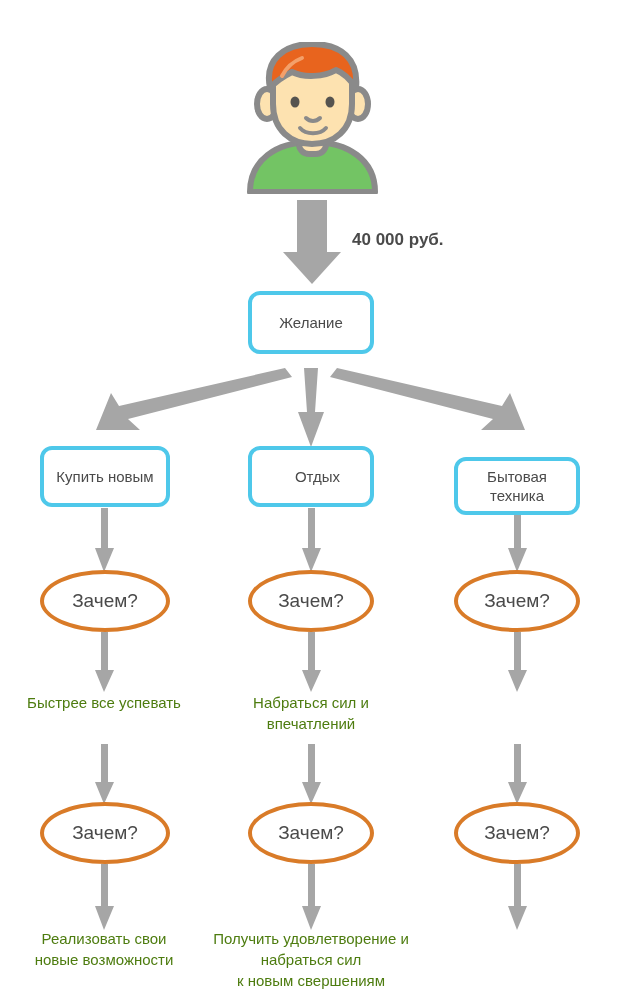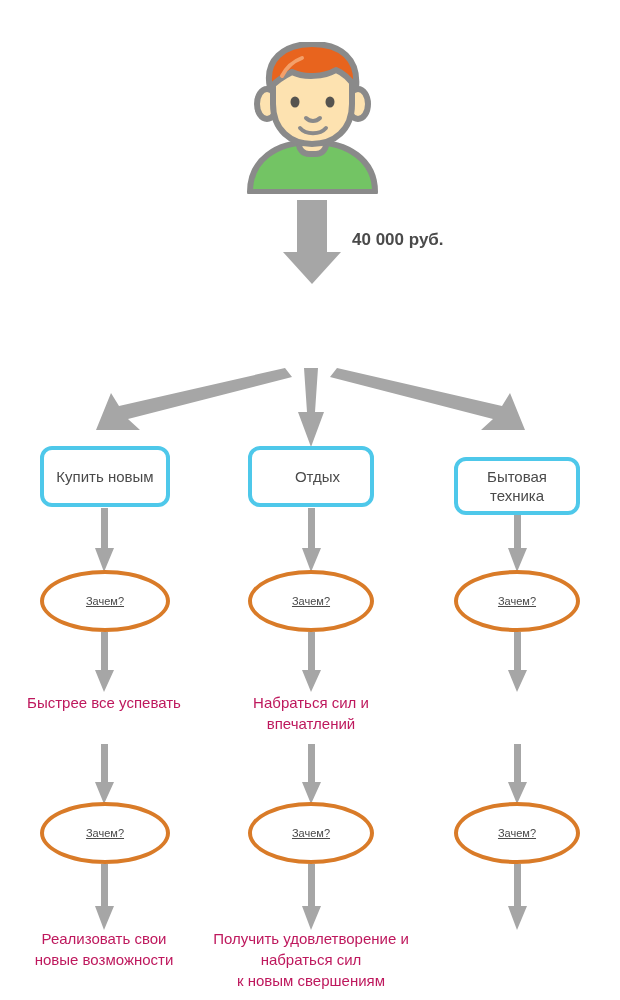--- a/index.html
+++ b/index.html
@@ -43,28 +43,27 @@
     position: absolute;
     box-sizing: border-box;
     border: 4px solid #d97b28;
     border-radius: 50%;
     background: #ffffff;
     display: flex;
     align-items: center;
     justify-content: center;
     text-align: center;
     color: #4a4a4a;
-    font-size: 11px;
+    font-size: 19px;
     z-index: 3;
-    text-decoration: underline;
   }
   .plain-text {
     position: absolute;
     text-align: center;
-    color: #be185d;
+    color: #4d7c0f;
     font-size: 15px;
     line-height: 21px;
     z-index: 3;
   }
   .amount-label {
     position: absolute;
     font-size: 17px;
     font-weight: bold;
     color: #4a4a4a;
     white-space: nowrap;
@@ -128,20 +127,23 @@
       <ellipse cx="90" cy="60" rx="4.5" ry="5.5" fill="#55534f"></ellipse>
 
       <path d="M66,76 C70,80 76,80 80,76" fill="none" stroke="#8a8a8a" stroke-width="4" stroke-linecap="round"></path>
 
       <path d="M60,86 C66,93 80,93 86,86" fill="none" stroke="#8a8a8a" stroke-width="4" stroke-linecap="round"></path>
     </svg>
   </div>
 
   <div class="amount-label" style="left:352px; top:230px;">40 000 руб.</div>
 
+  <div class="node-box" style="left:248px; top:291px; width:126px; height:63px;">
+    <span>Желание</span>
+  </div>
 
   <div class="node-box" style="left:40px; top:446px; width:130px; height:61px;">
     <span class="multiline">Купить новым</span>
   </div>
   <div class="ellipse-node" style="left:40px; top:570px; width:130px; height:62px;">
     <span>Зачем?</span>
   </div>
   <div class="plain-text" style="left:4px; top:692px; width:200px;">Быстрее все успевать</div>
   <div class="ellipse-node" style="left:40px; top:802px; width:130px; height:62px;">
     <span>Зачем?</span>

